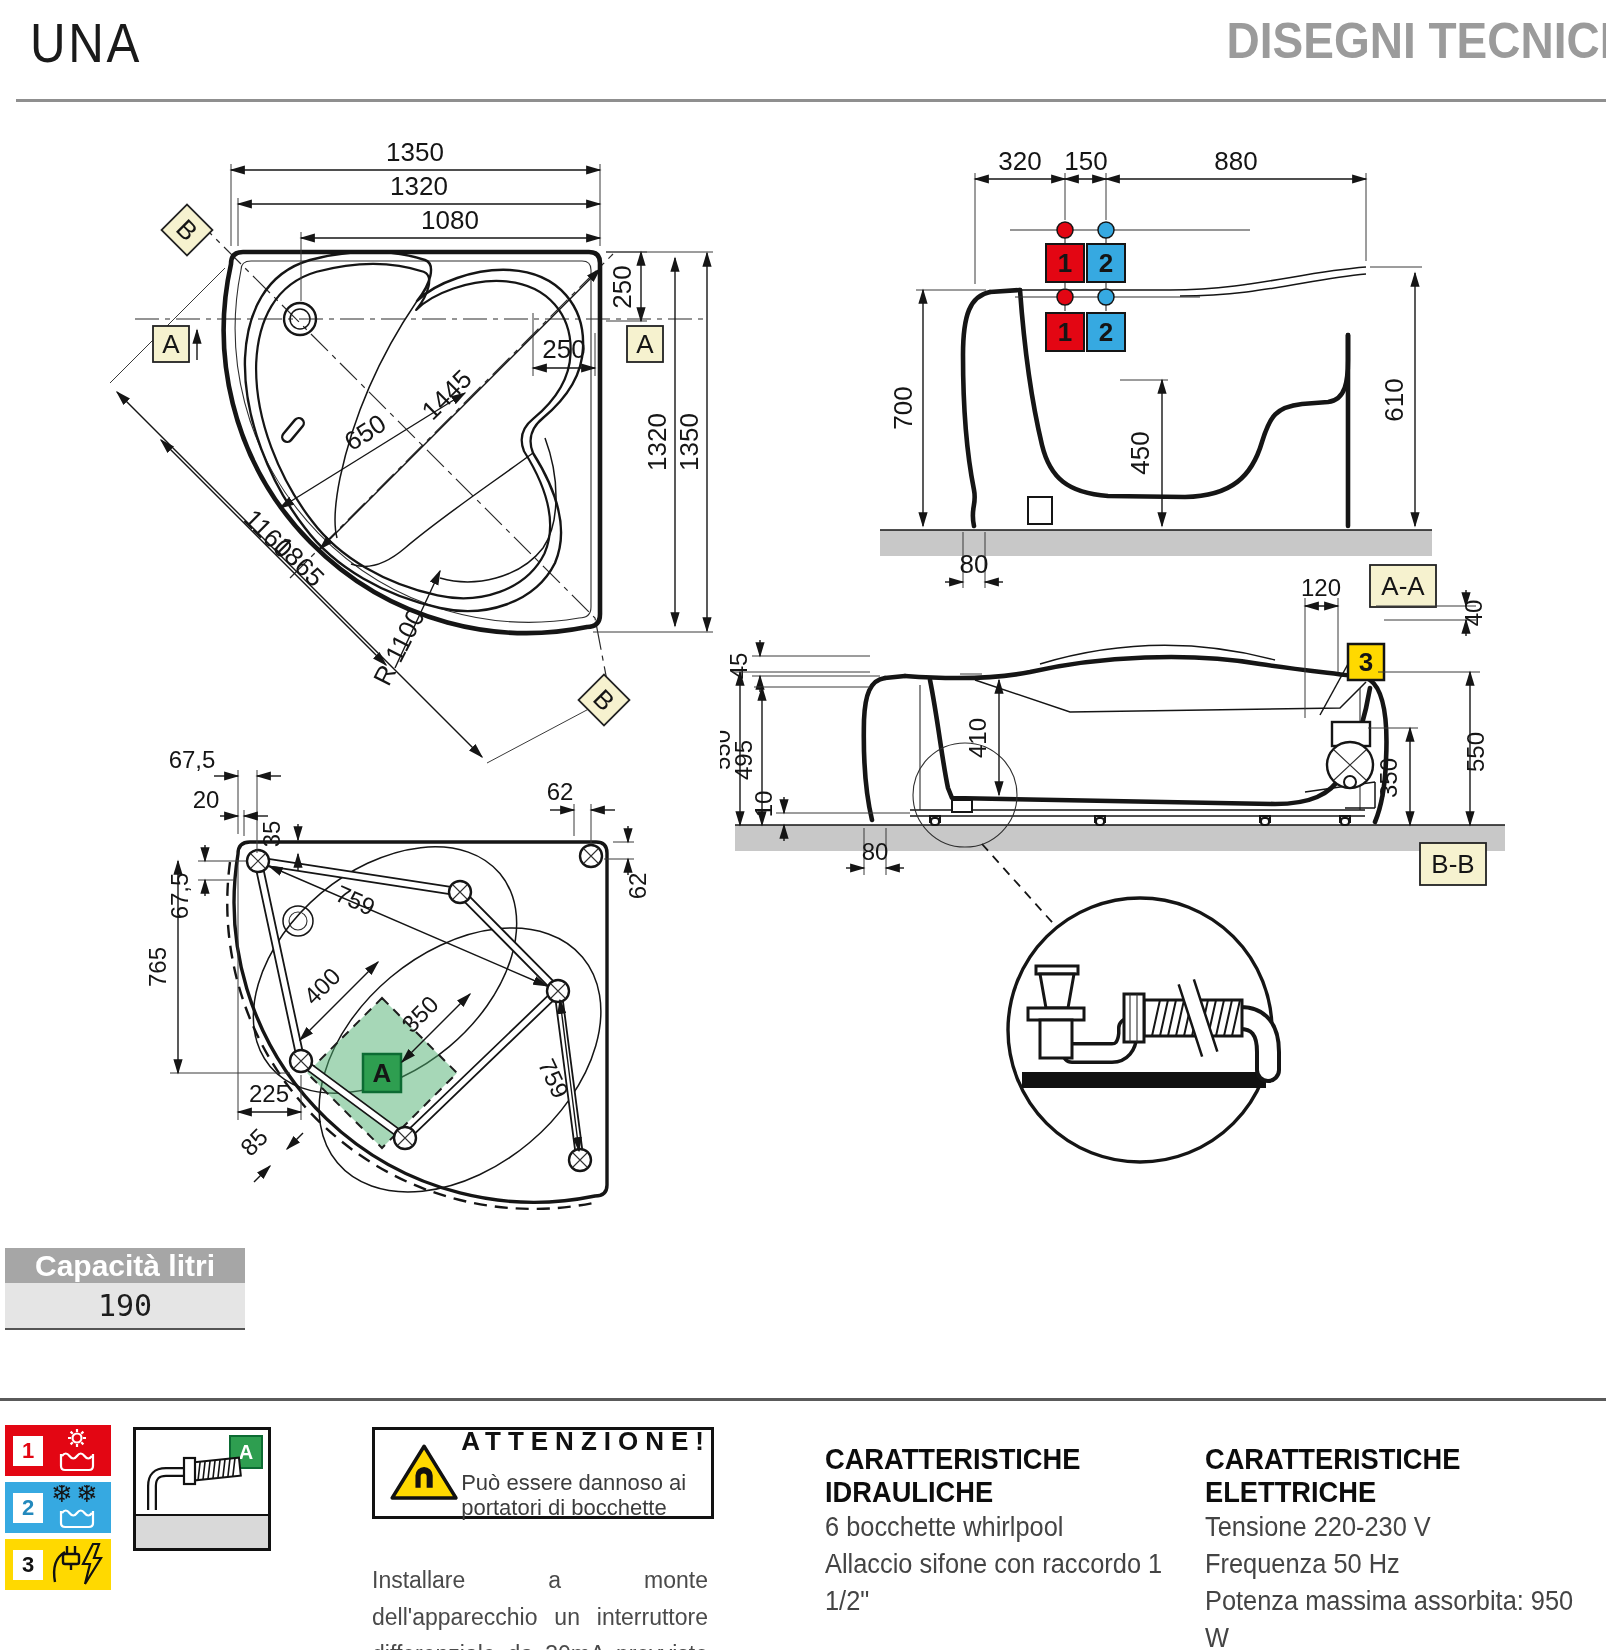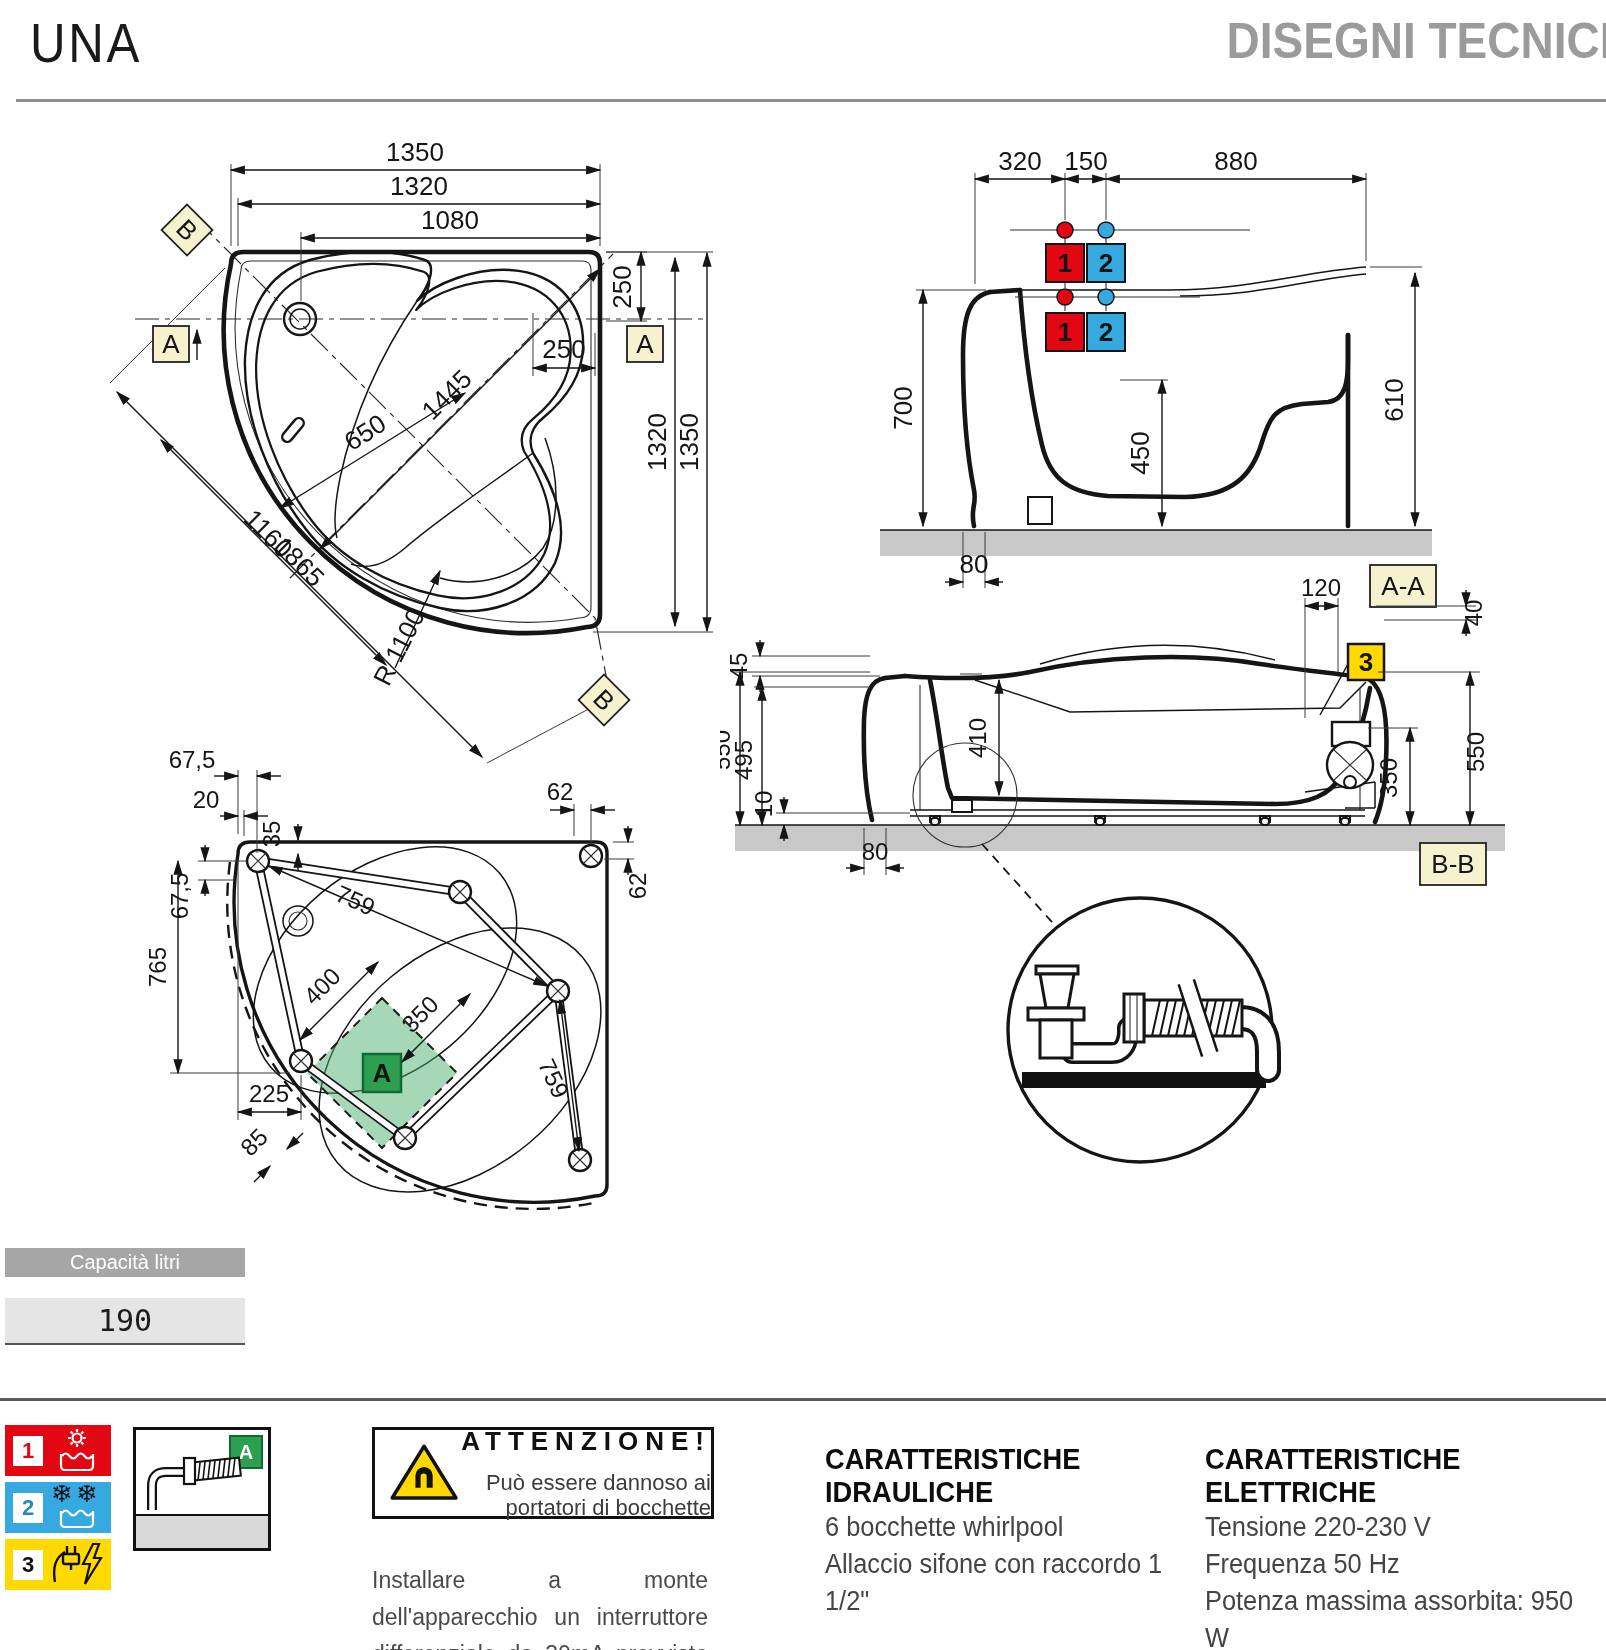--- a/index.html
+++ b/index.html
@@ -24,37 +24,37 @@
   .ext{fill:none;stroke:#3a3a3a;stroke-width:1;}
   .cl{fill:none;stroke:#2a2a2a;stroke-width:1.2;stroke-dasharray:24 6 5 6;}
   .dsh{fill:none;stroke:#151515;stroke-width:2.4;stroke-dasharray:13 8;}
   .ldr{fill:none;stroke:#151515;stroke-width:1.8;stroke-dasharray:9 7;}
   .badge{fill:#f6f2cf;stroke:#222;stroke-width:1.8;}
   .tube{fill:none;stroke:#151515;stroke-width:9;stroke-linejoin:round;stroke-linecap:round;}
   .tubei{fill:none;stroke:#fff;stroke-width:5.4;stroke-linejoin:round;stroke-linecap:round;}
   .wht{fill:#fff;stroke:#151515;}
   
   #cap{position:absolute;left:5px;top:1248px;width:240px;}
-  #cap .h{height:29px;background:#a6a6a6;color:#fff;font-weight:normal;font-size:20px;
+  #cap .h{height:35px;background:#a6a6a6;color:#fff;font-weight:bold;font-size:30px;
           display:flex;align-items:center;justify-content:center;}
-  #cap .v{margin-top:21px;height:45px;background:#e5e5e5;color:#1c1c1c;font-size:30px;
+  #cap .v{height:45px;background:#e5e5e5;color:#1c1c1c;font-size:30px;
           font-family:"DejaVu Sans Mono",monospace;display:flex;align-items:center;justify-content:center;
           border-bottom:2px solid #555;}
   
   #foot{position:absolute;left:0;top:1398px;width:1606px;height:252px;border-top:3px solid #5a5a5a;}
   .lgbox{position:absolute;left:5px;width:106px;height:51px;display:flex;align-items:center;}
   .lgnum{width:30px;height:30px;background:#fff;margin-left:8px;display:flex;align-items:center;justify-content:center;
          font-weight:bold;font-size:22px;}
   .lgicons{flex:1;display:flex;align-items:center;justify-content:center;}
   #siphonbox{position:absolute;left:133px;top:26px;width:132px;height:118px;background:#fff;border:3px solid #111;}
   #siphonbox .floorstrip{position:absolute;left:0;bottom:0;width:100%;height:32px;background:#d9d9d9;border-top:2px solid #111;}
   #siphonbox .abadge{position:absolute;right:5px;top:5px;width:30px;height:30px;background:#2e9e50;border:2px solid #0c6b33;
         color:#fff;font-weight:bold;font-size:20px;display:flex;align-items:center;justify-content:center;}
   #warnbox{position:absolute;left:372px;top:26px;width:336px;height:86px;border:3px solid #111;display:flex;align-items:center;}
-  #warnbox .wtxt{flex:1;text-align:right;}
+  #warnbox .wtxt{flex:1;text-align:left;}
   #warnbox .wt1{font-weight:bold;font-size:26px;letter-spacing:7px;color:#111;}
   #warnbox .wt2{font-size:22px;color:#3c3c3c;line-height:25px;margin-top:13px;}
   #instnote{position:absolute;left:372px;top:138px;width:336px;font-size:23px;line-height:37px;color:#4a4a4a;
             text-align:justify;}
   .chars{position:absolute;top:42px;}
   .chars .ct{font-weight:bold;font-size:29px;color:#0d0d0d;transform:scaleX(.94);transform-origin:left top;}
   .chars .cl2{font-size:27px;color:#444;line-height:37px;transform:scaleX(.94);transform-origin:left top;}
   #hydr{left:825px;width:390px;}
   #elec{left:1205px;width:400px;}
 </style>

